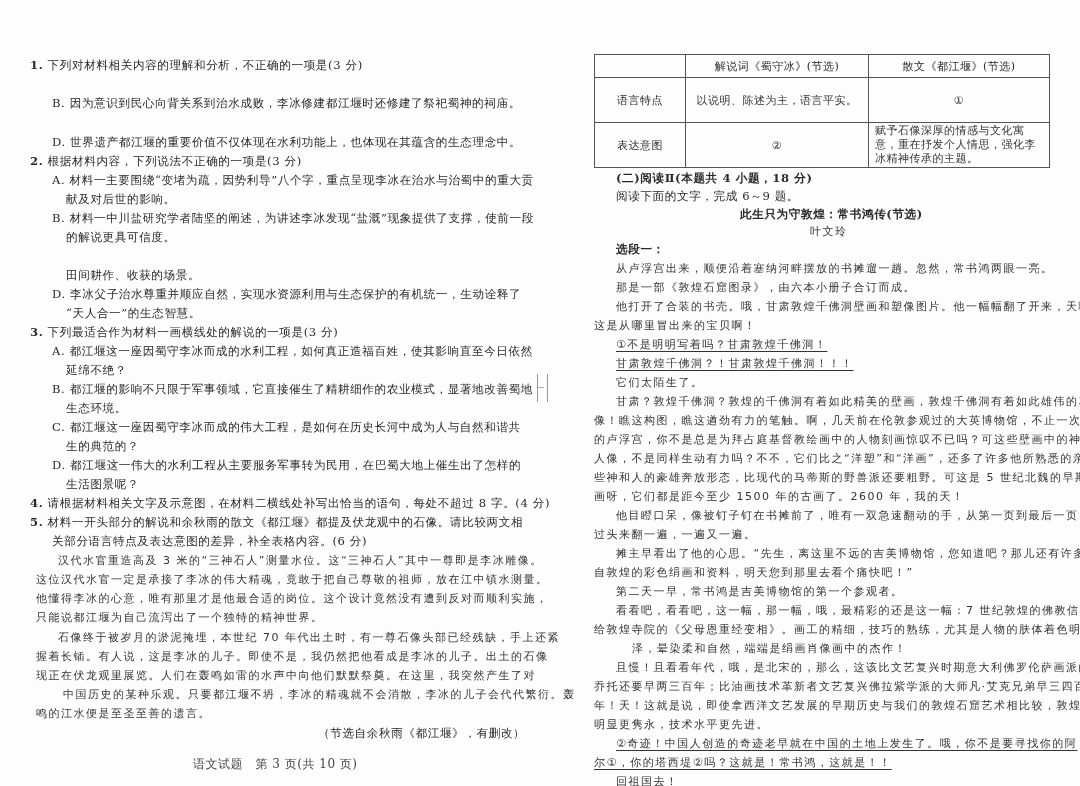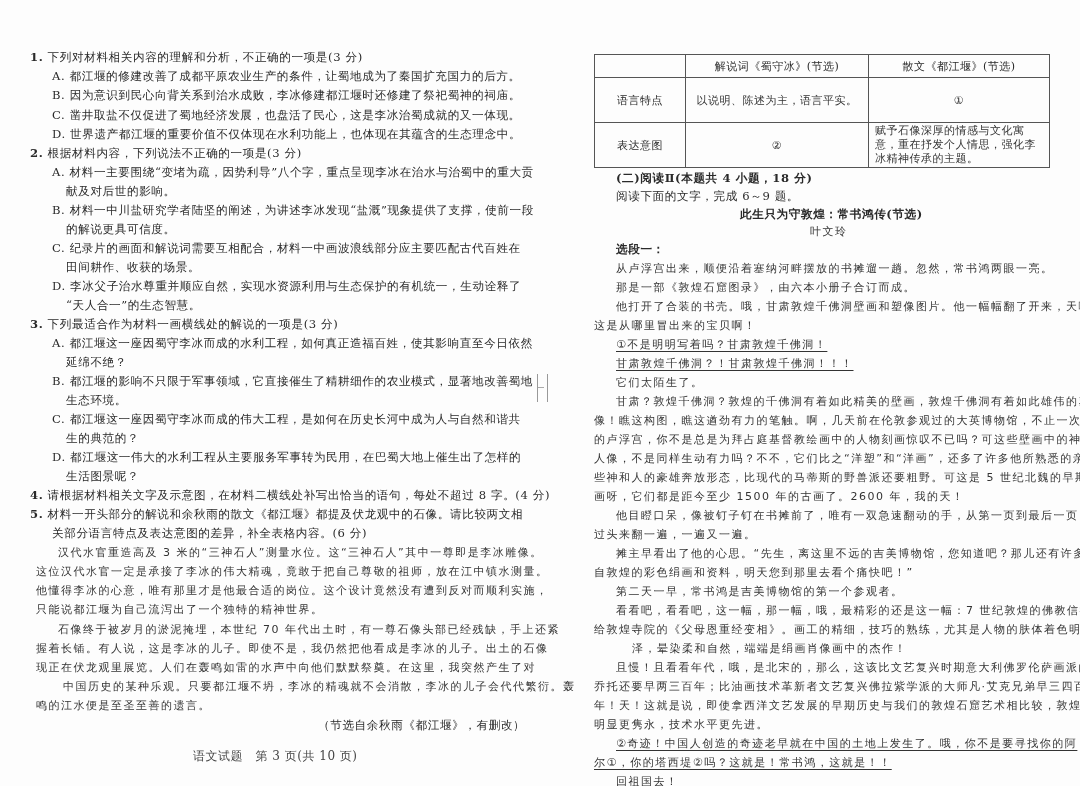--- a/index.html
+++ b/index.html
@@ -1,20 +1,20 @@
 <!DOCTYPE html>
 <html><head>
 <meta charset="utf-8">
 <style>
   html, body { margin:0; padding:0; }
   body {
     width:1080px; height:786px; background:#fdfdfd; position:relative; overflow:hidden;
     font-family:"DejaVu Serif","Liberation Serif",serif; color:#2a2a2a;
   }
-  .page { position:absolute; top:0; height:618px; }
+  .page { position:absolute; top:8px; height:618px; }
   .page-left { left:0; width:540px; }
   .page-right { left:560px; width:520px; }
   .ln { position:absolute; white-space:nowrap; font-size:11.6px; line-height:15px; letter-spacing:0.6px; }
   .kai { font-family:"DejaVu Sans","Liberation Sans",sans-serif; font-size:11px; letter-spacing:1.5px; color:#333; }
   .qnum { font-weight:bold; }
   .ul { text-decoration:underline; text-underline-offset:3px; }
   .bold { font-weight:bold; }
   .footer { position:absolute; font-size:12px; color:#444; letter-spacing:0.5px; }
   .binding { position:absolute; left:535px; top:374px; width:14px; height:28px; }
   .binding .bar { position:absolute; top:0; width:1px; height:28px; background:#999; }
@@ -25,31 +25,28 @@
   table.cmp tr.r1 td { height:44px; }
   table.cmp tr.r2 td { height:44px; }
   table.cmp td.left { text-align:left; line-height:14px; }
 </style>
 </head>
 <body>
 
 <div class="page page-left">
 
   <div class="ln" style="left:30px;top:50px;"><span class="qnum">1.</span> <span>下列对材料相关内容的理解和分析，不正确的一项是(3 分)</span></div>
-  <div class="ln" style="left:52px;top:69px;">A. 都江堰的修建改善了成都平原农业生产的条件，让蜀地成为了秦国扩充国力的后方。</div>
   <div class="ln" style="left:52px;top:88px;">B. 因为意识到民心向背关系到治水成败，李冰修建都江堰时还修建了祭祀蜀神的祠庙。</div>
-  <div class="ln" style="left:52px;top:108px;">C. 凿井取盐不仅促进了蜀地经济发展，也盘活了民心，这是李冰治蜀成就的又一体现。</div>
   <div class="ln" style="left:52px;top:127px;">D. 世界遗产都江堰的重要价值不仅体现在水利功能上，也体现在其蕴含的生态理念中。</div>
 
   <div class="ln" style="left:30px;top:146px;"><span class="qnum">2.</span> <span>根据材料内容，下列说法不正确的一项是(3 分)</span></div>
   <div class="ln" style="left:52px;top:165px;">A. 材料一主要围绕“变堵为疏，因势利导”八个字，重点呈现李冰在治水与治蜀中的重大贡</div>
   <div class="ln" style="left:66px;top:184px;">献及对后世的影响。</div>
   <div class="ln" style="left:52px;top:203px;">B. 材料一中川盐研究学者陆坚的阐述，为讲述李冰发现“盐溉”现象提供了支撑，使前一段</div>
   <div class="ln" style="left:66px;top:222px;">的解说更具可信度。</div>
-  <div class="ln" style="left:52px;top:241px;">C. 纪录片的画面和解说词需要互相配合，材料一中画波浪线部分应主要匹配古代百姓在</div>
   <div class="ln" style="left:66px;top:260px;">田间耕作、收获的场景。</div>
   <div class="ln" style="left:52px;top:279px;">D. 李冰父子治水尊重并顺应自然，实现水资源利用与生态保护的有机统一，生动诠释了</div>
   <div class="ln" style="left:66px;top:298px;">“天人合一”的生态智慧。</div>
 
   <div class="ln" style="left:30px;top:317px;"><span class="qnum">3.</span> <span>下列最适合作为材料一画横线处的解说的一项是(3 分)</span></div>
   <div class="ln" style="left:52px;top:336px;">A. 都江堰这一座因蜀守李冰而成的水利工程，如何真正造福百姓，使其影响直至今日依然</div>
   <div class="ln" style="left:66px;top:355px;">延绵不绝？</div>
   <div class="ln" style="left:52px;top:374px;">B. 都江堰的影响不只限于军事领域，它直接催生了精耕细作的农业模式，显著地改善蜀地</div>
   <div class="ln" style="left:66px;top:393px;text-align:right;">生态环境。</div>
   <div class="ln" style="left:52px;top:412px;">C. 都江堰这一座因蜀守李冰而成的伟大工程，是如何在历史长河中成为人与自然和谐共</div>

